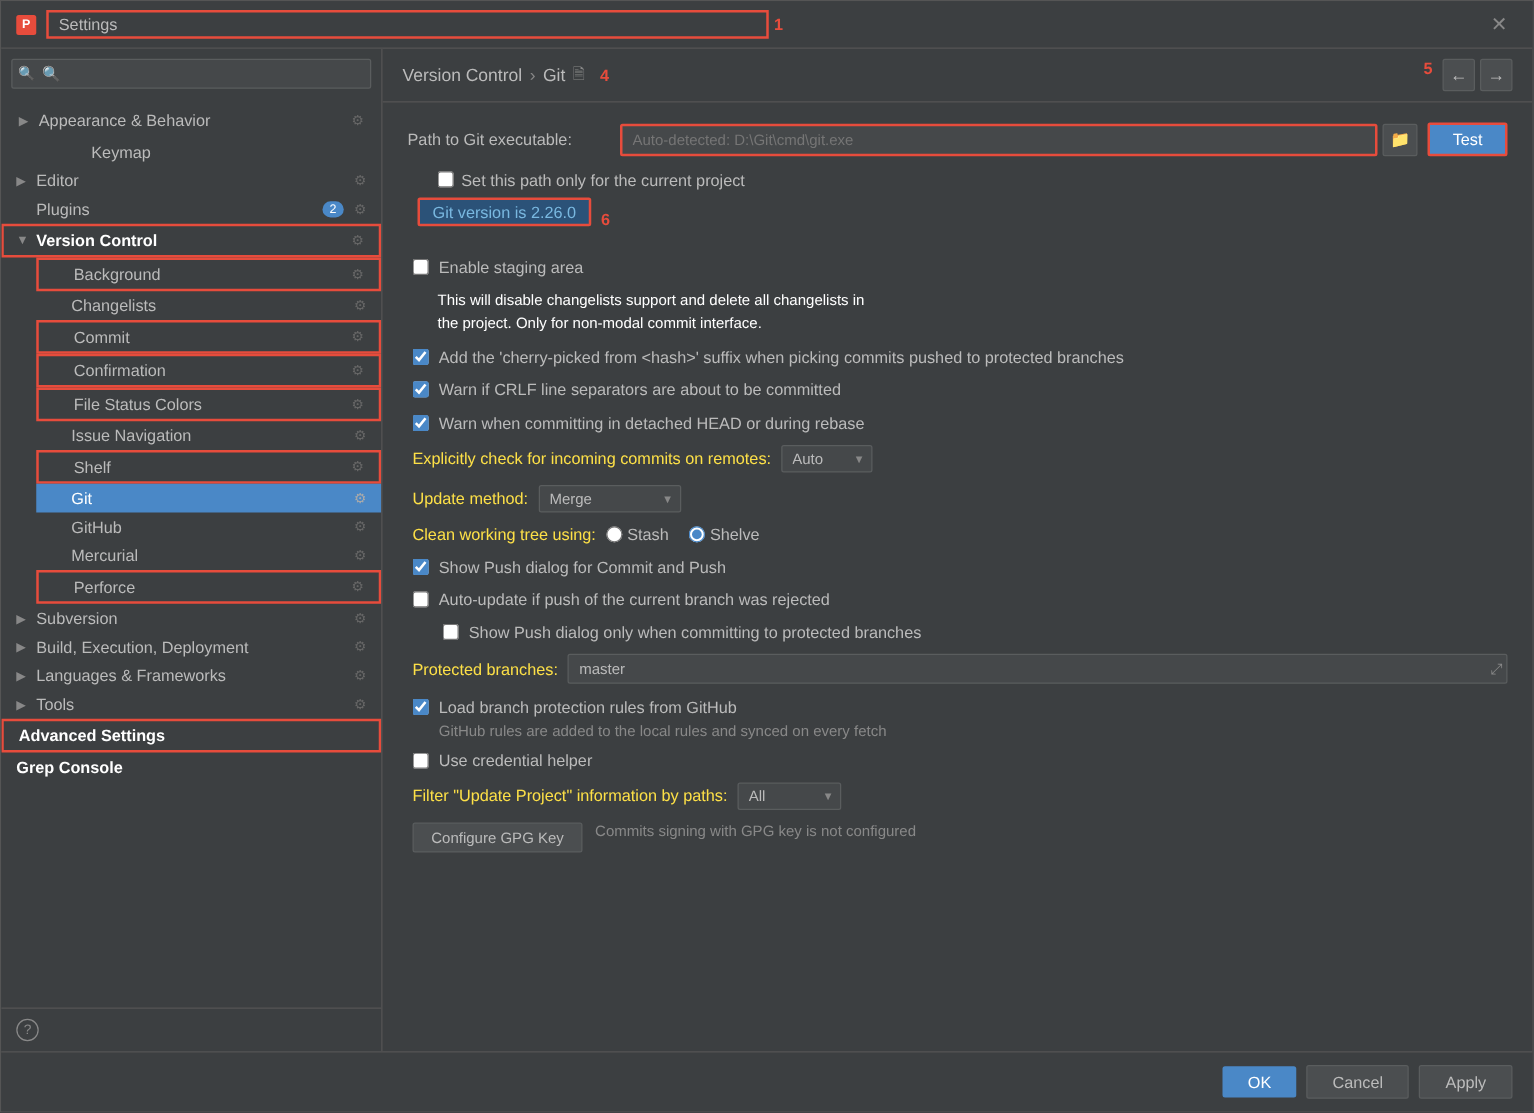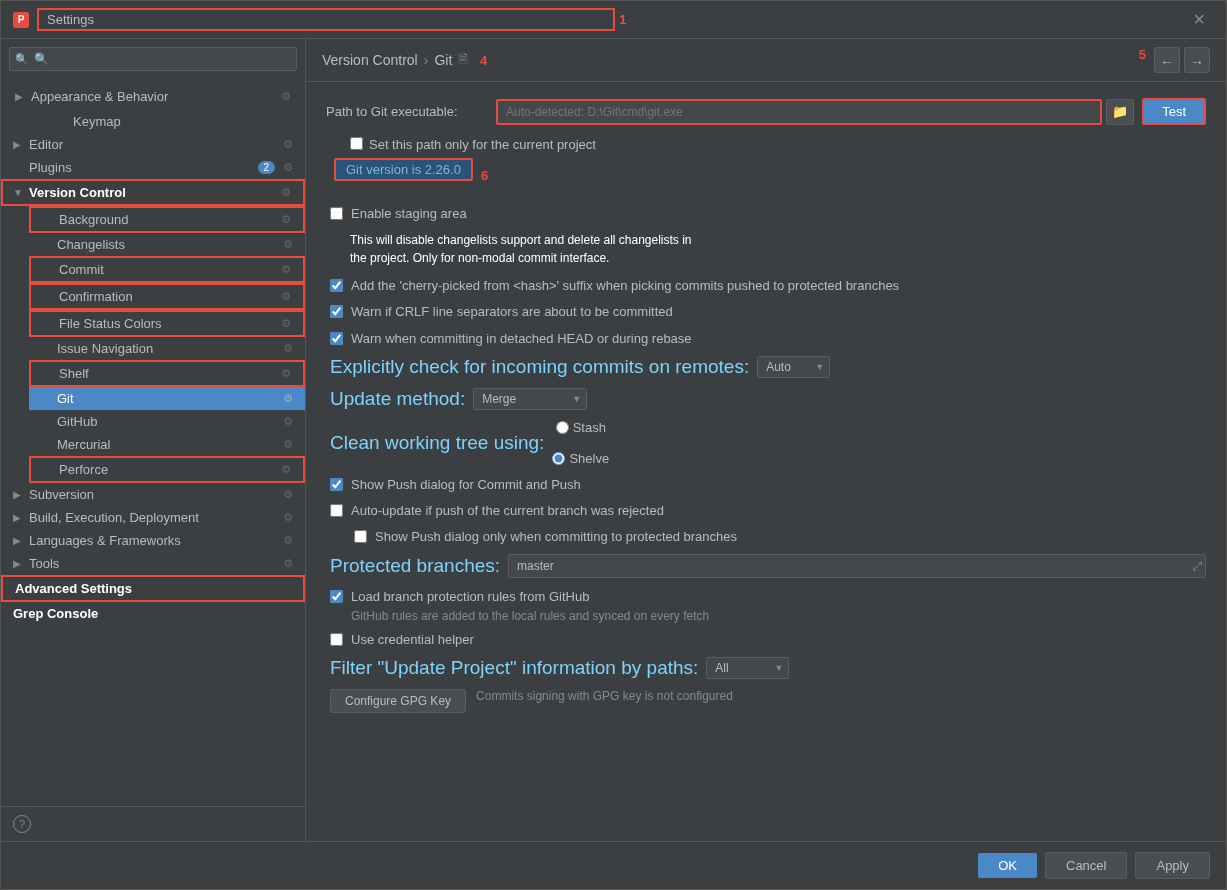--- a/index.html
+++ b/index.html
@@ -258,21 +258,21 @@
       margin-left: 4px;
     }
 
     .inline-form-row {
       display: flex;
       align-items: center;
       margin-bottom: 10px;
       padding-left: 4px;
       gap: 8px;
     }
-    .inline-label { color: #7dd3fc; font-size: 19px; }
+    .inline-label { color: #fde047; font-size: 13px; }
 
     select.dropdown {
       background: #45484a;
       border: 1px solid #5a5d5e;
       color: #bbbbbb;
       padding: 3px 24px 3px 8px;
       font-size: 12px;
       outline: none;
       border-radius: 2px;
       appearance: none;
@@ -291,21 +291,20 @@
       right: 6px;
       font-size: 9px;
       color: #888;
       pointer-events: none;
     }
 
     .radio-group {
       display: flex;
       align-items: center;
       gap: 16px;
-      flex-direction: column;
     }
     .radio-row {
       display: flex;
       align-items: center;
       gap: 4px;
       color: #bbbbbb;
       font-size: 13px;
     }
     .radio-row input[type=radio] { accent-color: #4a88c7; }
 

